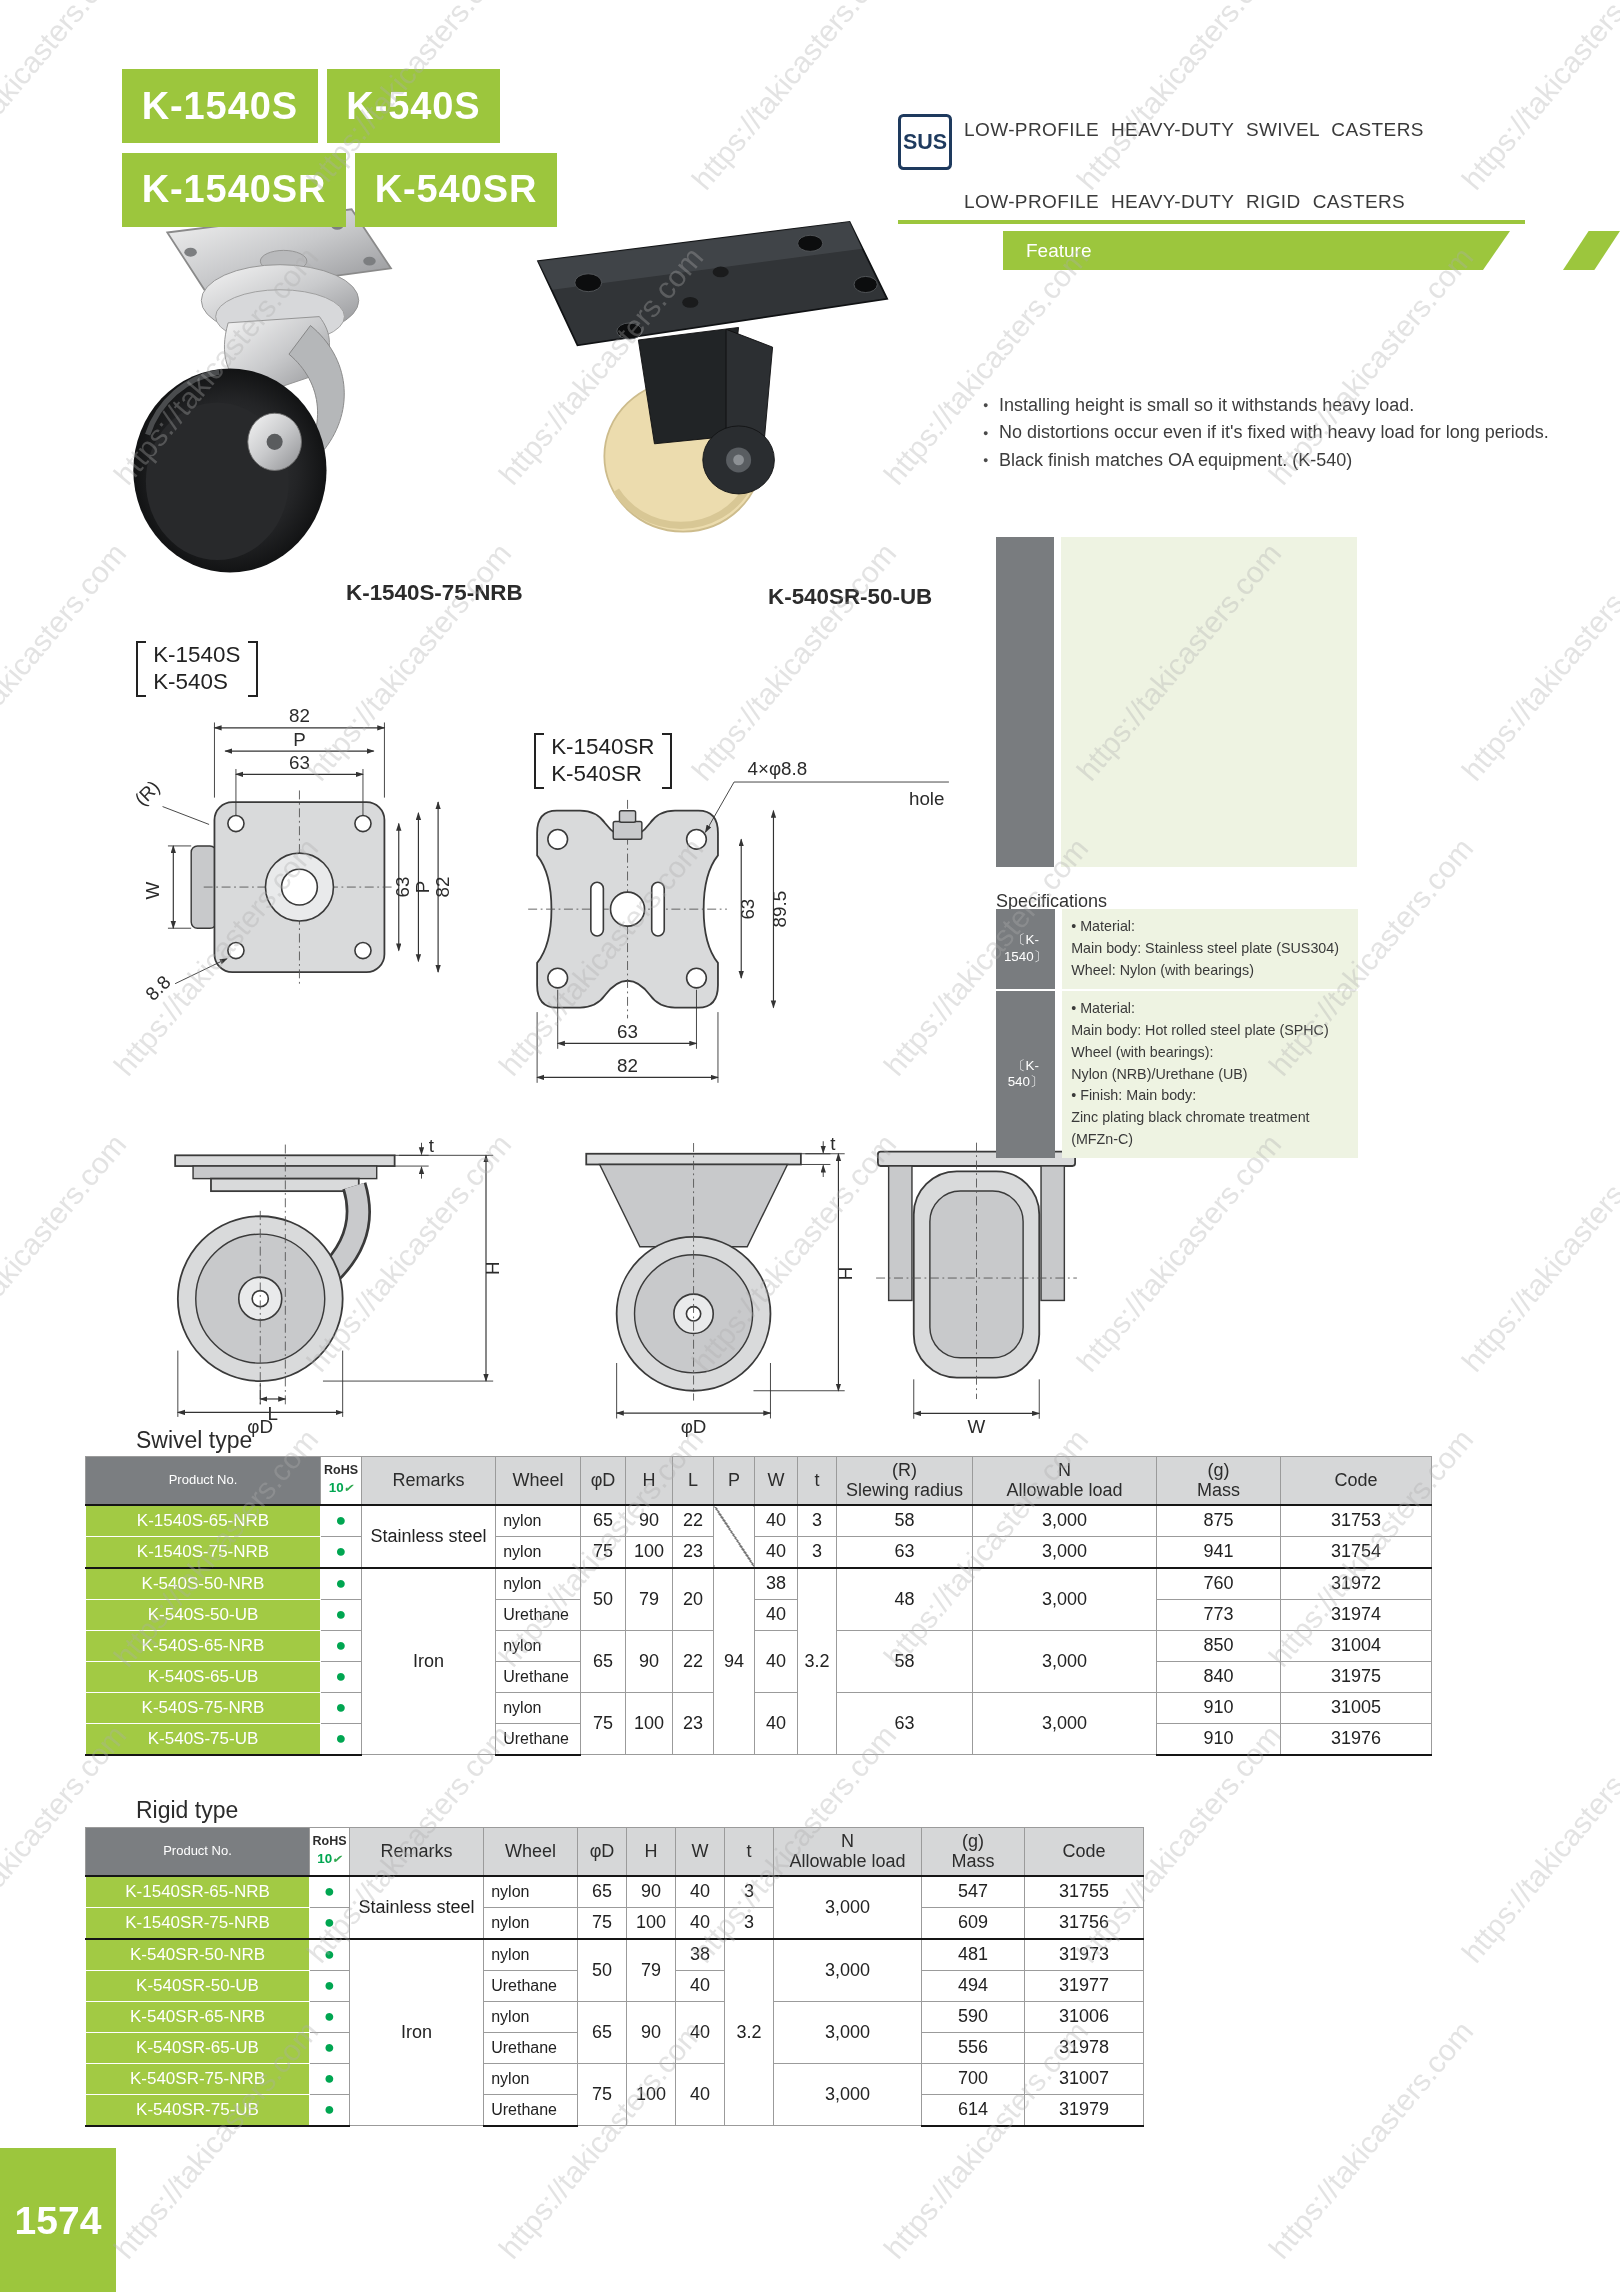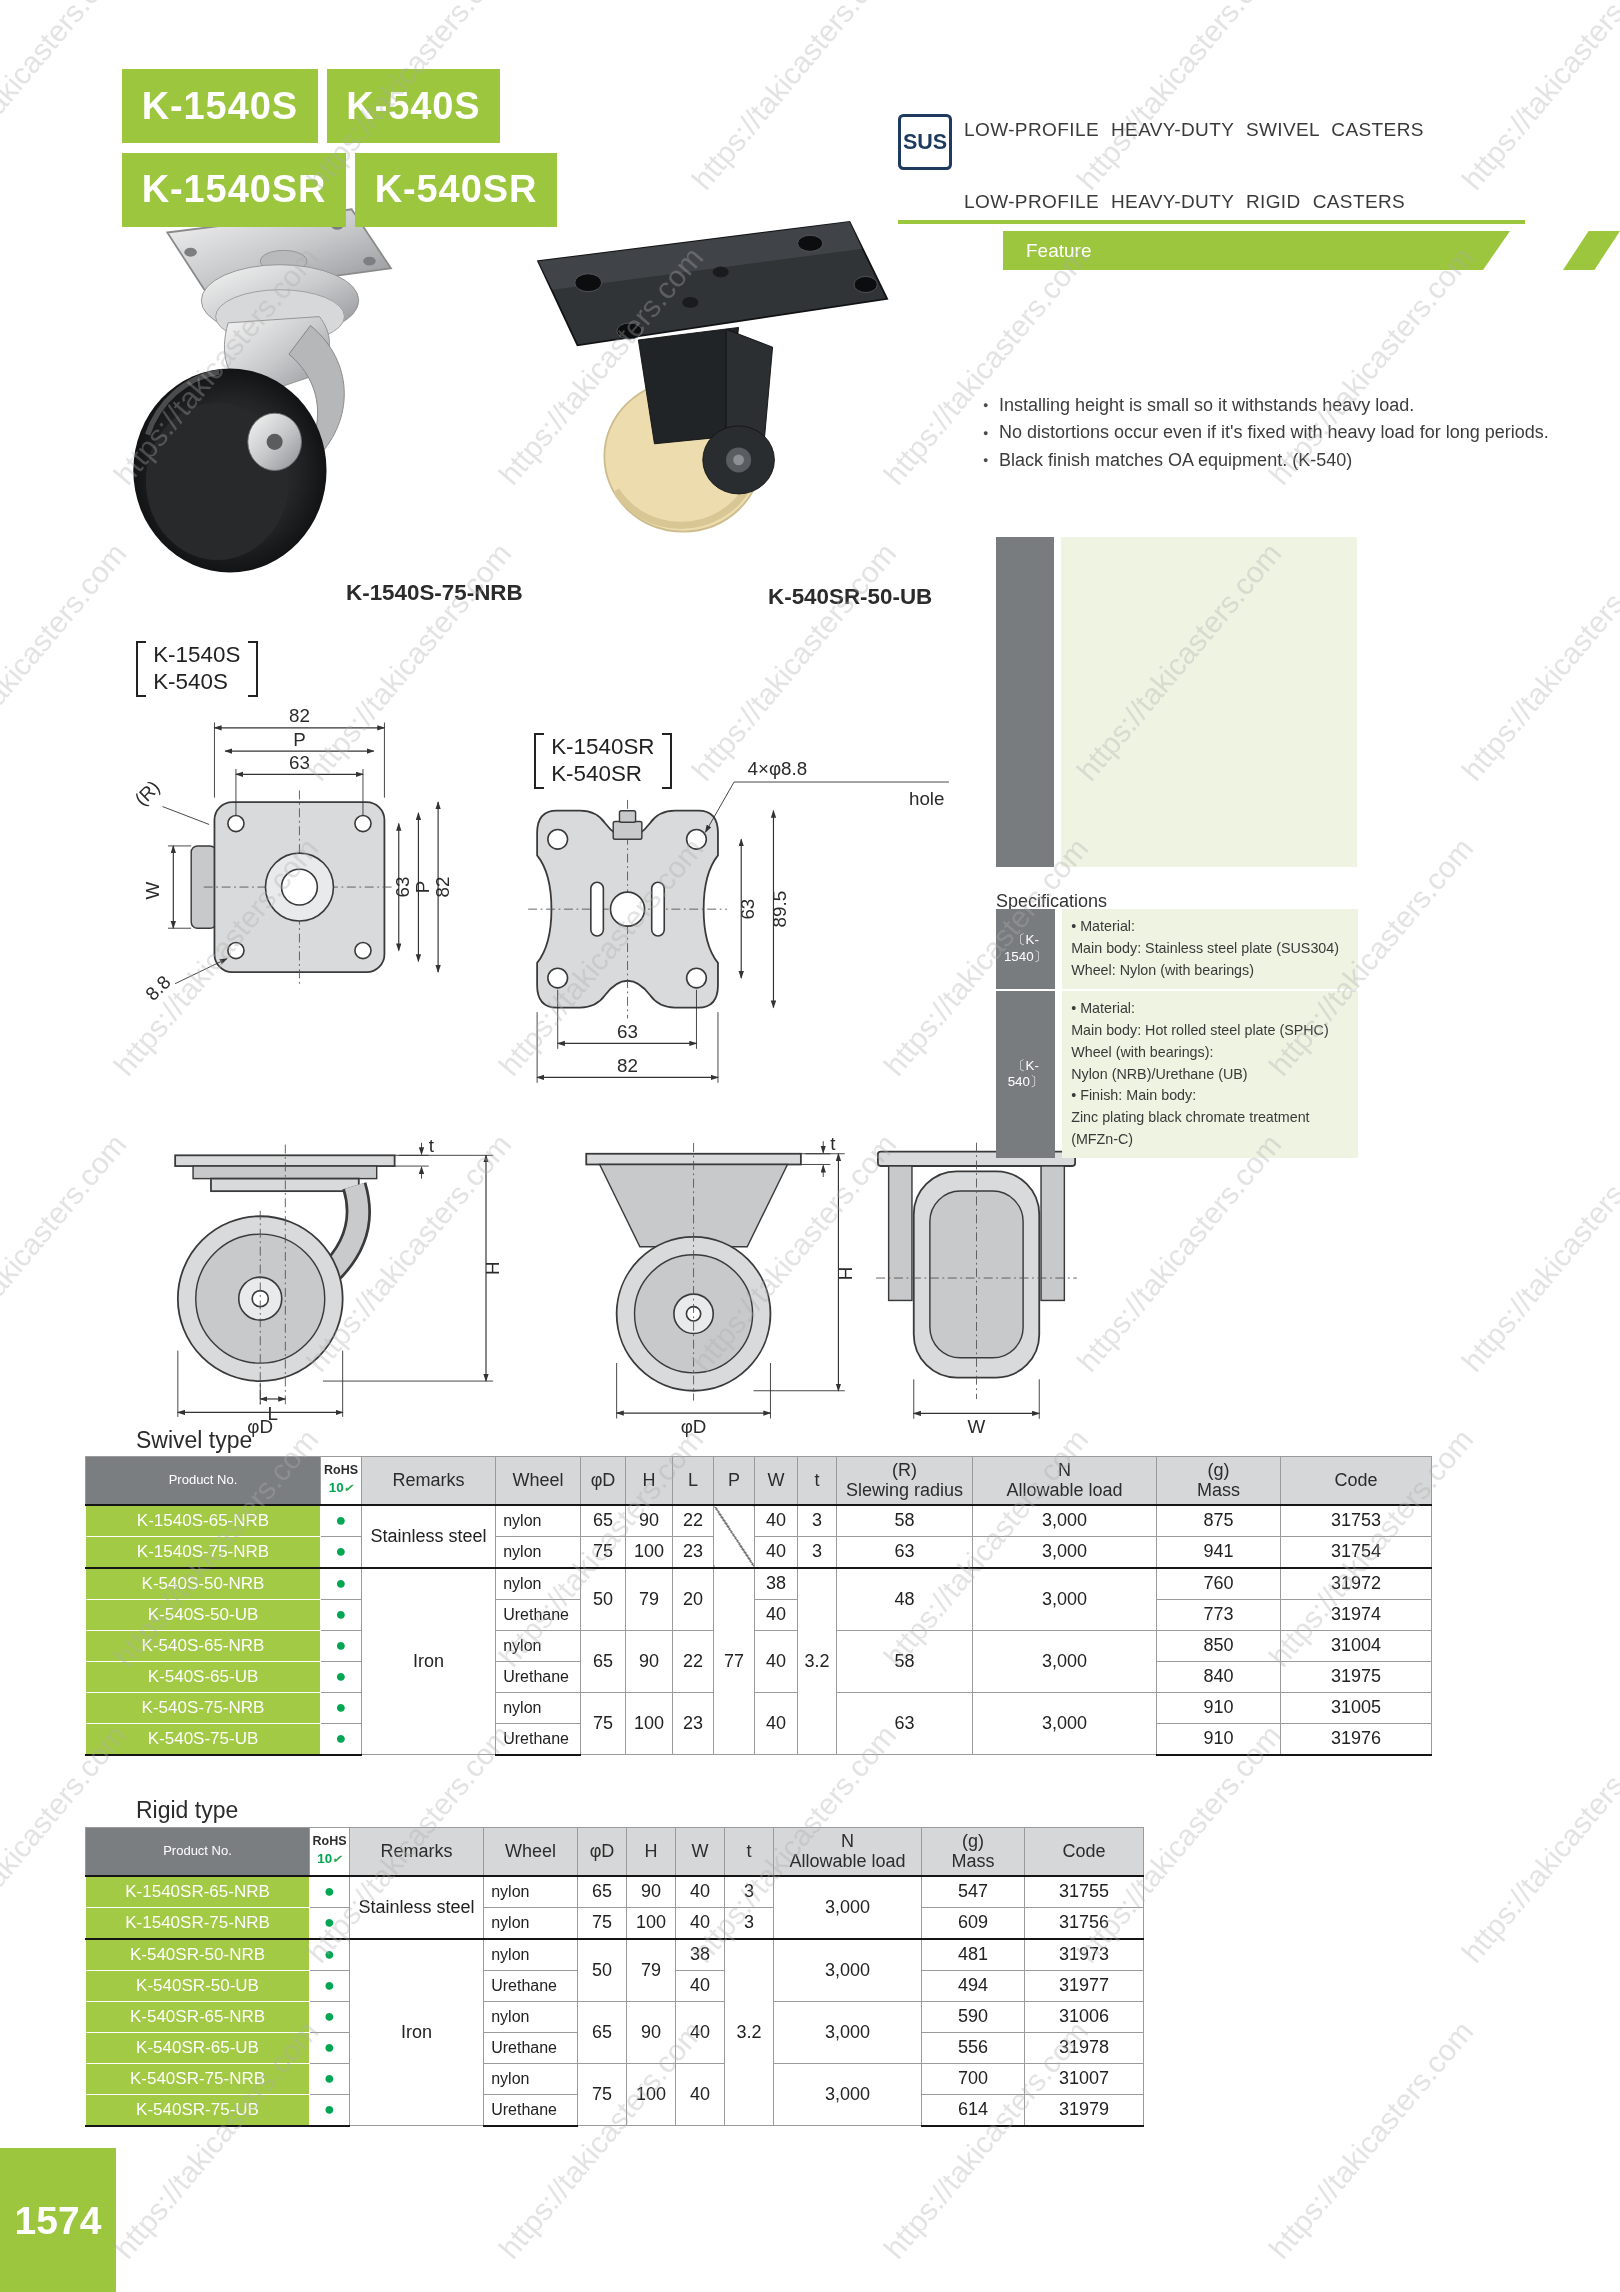--- a/index.html
+++ b/index.html
@@ -419,21 +419,21 @@
             <td>31754</td>
           </tr>
           <tr class="gsep">
             <td class="product">K-540S-50-NRB</td>
             <td class="dot">●</td>
             <td rowspan="6" class="rem">Iron</td>
             <td class="wl">nylon</td>
             <td rowspan="2">50</td>
             <td rowspan="2">79</td>
             <td rowspan="2">20</td>
-            <td rowspan="6">77</td>
+            <td rowspan="6">94</td>
             <td>38</td>
             <td rowspan="6">3.2</td>
             <td rowspan="2">48</td>
             <td rowspan="2">3,000</td>
             <td>760</td>
             <td>31972</td>
           </tr>
           <tr>
             <td class="product">K-540S-50-UB</td>
             <td class="dot">●</td>

